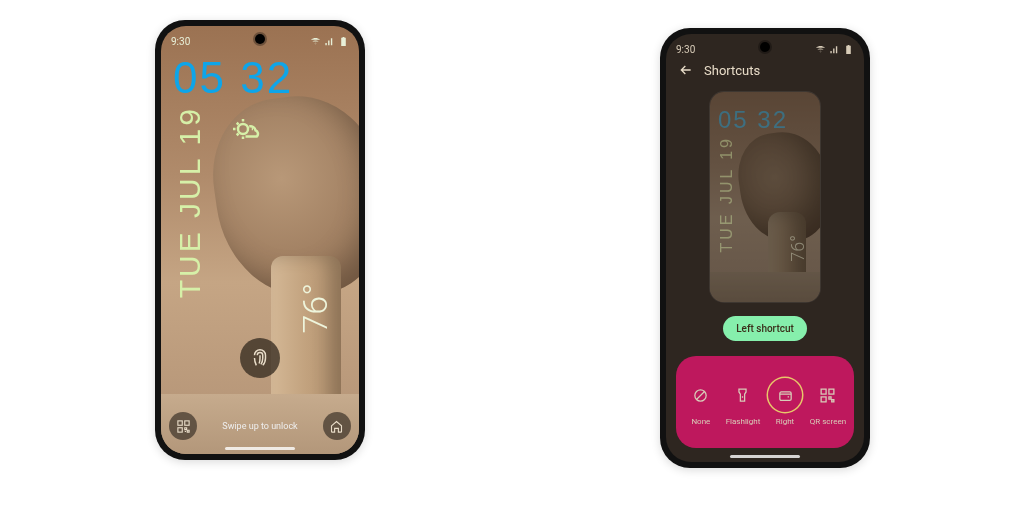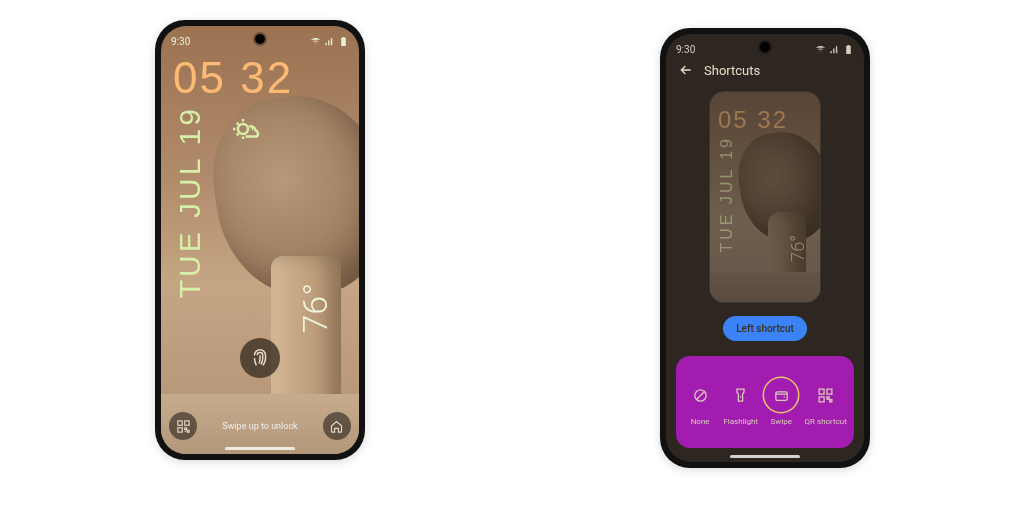--- a/index.html
+++ b/index.html
@@ -11,21 +11,21 @@
   
   .p1{left:155px;top:20px;}
   .cap1{left:100px;top:468px;}
   .wall{position:absolute;inset:0;background:linear-gradient(180deg,#9b7252 0%,#b08b6b 35%,#c5a584 60%,#b29275 100%);}
   .rock{position:absolute;left:55px;top:70px;width:170px;height:200px;background:radial-gradient(circle at 40% 40%,#b89878,#8c6a4e);border-radius:40% 50% 45% 50%;transform:rotate(-8deg);box-shadow:inset -15px -15px 30px rgba(0,0,0,.25);}
   .cup{position:absolute;left:110px;top:230px;width:70px;height:160px;background:linear-gradient(90deg,#d4b896,#c2a27e,#b08f6c);border-radius:12px 12px 8px 8px;box-shadow:inset -12px 0 18px rgba(0,0,0,.2);}
   .table{position:absolute;left:0;bottom:0;right:0;height:60px;background:linear-gradient(180deg,#c6ab8d,#b3977a);}
   .statusbar{position:absolute;top:6px;left:10px;right:10px;height:18px;display:flex;justify-content:space-between;align-items:center;font-size:10px;color:#e8f0d8;z-index:20;}
   .status-icons{display:flex;gap:3px;align-items:center;}
   .status-icons svg{width:11px;height:11px;fill:#e8f0d8;}
-  .clk{position:absolute;left:12px;top:30px;font-size:44px;font-weight:500;letter-spacing:2px;color:#fdba74;line-height:1;font-family:sans-serif;}
+  .clk{position:absolute;left:12px;top:30px;font-size:44px;font-weight:500;letter-spacing:2px;color:#0ea5e9;line-height:1;font-family:sans-serif;}
   .date{position:absolute;left:12px;top:80px;writing-mode:vertical-rl;transform:rotate(180deg);font-size:30px;font-weight:400;letter-spacing:3px;color:#d6f0a8;font-family:sans-serif;}
   .weathericon{position:absolute;left:72px;top:88px;color:#d6f0a8;}
   .weathericon svg{width:30px;height:30px;stroke:#d6f0a8;fill:none;stroke-width:2;}
   .temp{position:absolute;right:24px;bottom:120px;writing-mode:vertical-rl;transform:rotate(180deg);font-size:34px;font-weight:300;color:#eef5dc;}
   .fp{position:absolute;left:50%;bottom:76px;transform:translateX(-50%);width:40px;height:40px;border-radius:50%;background:rgba(50,40,30,.75);display:flex;align-items:center;justify-content:center;}
   .fp svg{width:22px;height:22px;stroke:#e8dcc8;fill:none;stroke-width:1.6;}
   .bottombar{position:absolute;bottom:14px;left:0;right:0;display:flex;justify-content:space-between;align-items:center;padding:0 8px;}
   .roundbtn{width:28px;height:28px;border-radius:50%;background:rgba(60,50,40,.7);display:flex;align-items:center;justify-content:center;}
   .roundbtn svg{width:15px;height:15px;stroke:#e8dcc8;fill:none;stroke-width:1.8;}
   .swipe{font-size:9px;color:#eee;}
@@ -39,23 +39,23 @@
   .preview{position:absolute;left:50%;top:58px;transform:translateX(-50%);width:110px;height:210px;border-radius:14px;overflow:hidden;box-shadow:0 0 0 1px rgba(255,255,255,.08);}
   .preview .wall{filter:brightness(.55) contrast(.9);}
   .preview .rock{left:30px;top:40px;width:90px;height:110px;filter:brightness(.5);}
   .preview .cup{left:58px;top:120px;width:38px;height:85px;filter:brightness(.5);}
   .preview .table{height:30px;filter:brightness(.5);}
   .preview .clk{font-size:24px;top:16px;left:8px;opacity:.4;}
   .preview .date{font-size:16px;top:44px;left:8px;opacity:.4;}
   .preview .temp{font-size:18px;right:12px;bottom:40px;opacity:.4;}
   .pills{position:absolute;left:0;right:0;top:282px;display:flex;justify-content:center;gap:8px;}
   .pill{font-size:10px;padding:7px 13px;border-radius:18px;cursor:pointer;}
-  .pill.active{background:#3b82f6;color:#3a2f1a;font-weight:500;}
+  .pill.active{background:#86efac;color:#3a2f1a;font-weight:500;}
   .pill.inactive{background:rgba(120,100,80,.35);color:#d8ccb8;}
-  .panel{position:absolute;left:10px;right:10px;top:322px;bottom:14px;background:#a21caf;border-radius:14px;display:flex;justify-content:space-around;align-items:center;padding:0 4px;}
+  .panel{position:absolute;left:10px;right:10px;top:322px;bottom:14px;background:#be185d;border-radius:20px;display:flex;justify-content:space-around;align-items:center;padding:0 4px;}
   .opt{display:flex;flex-direction:column;align-items:center;gap:5px;color:#d8ccb8;}
   .opt .ico{width:34px;height:34px;border-radius:50%;display:flex;align-items:center;justify-content:center;}
   .opt .ico svg{width:17px;height:17px;stroke:#d8ccb8;fill:none;stroke-width:1.8;}
   .opt.sel .ico{box-shadow:0 0 0 1.5px #e8c76a;}
   .opt .lbl{font-size:8px;}
   .sb2{color:#d8ccb8;}
   .sb2 .status-icons svg{fill:#d8ccb8;}
 </style>
 </head>
 <body>
@@ -172,31 +172,31 @@
             </div>
           <div class="lbl">Flashlight</div>
         </div>
         <div class="opt sel">
           <div class="ico">
               <svg viewBox="0 0 24 24">
                 <rect x="4" y="7" width="16" height="12" rx="2"></rect>
                 <path d="M4 10h16M15 14h2"></path>
               </svg>
             </div>
-          <div class="lbl">Swipe</div>
+          <div class="lbl">Right</div>
         </div>
         <div class="opt">
           <div class="ico">
               <svg viewBox="0 0 24 24">
                 <rect x="3" y="3" width="7" height="7"></rect>
                 <rect x="14" y="3" width="7" height="7"></rect>
                 <rect x="3" y="14" width="7" height="7"></rect>
                 <path d="M14 14h3v3h-3zM18 18h3v3h-3z"></path>
               </svg>
             </div>
-          <div class="lbl">QR shortcut</div>
+          <div class="lbl">QR screen</div>
         </div>
       </div>
       <div class="navhandle"></div>
     </div>
   </div>
 
 </div>
 
 </body></html>

